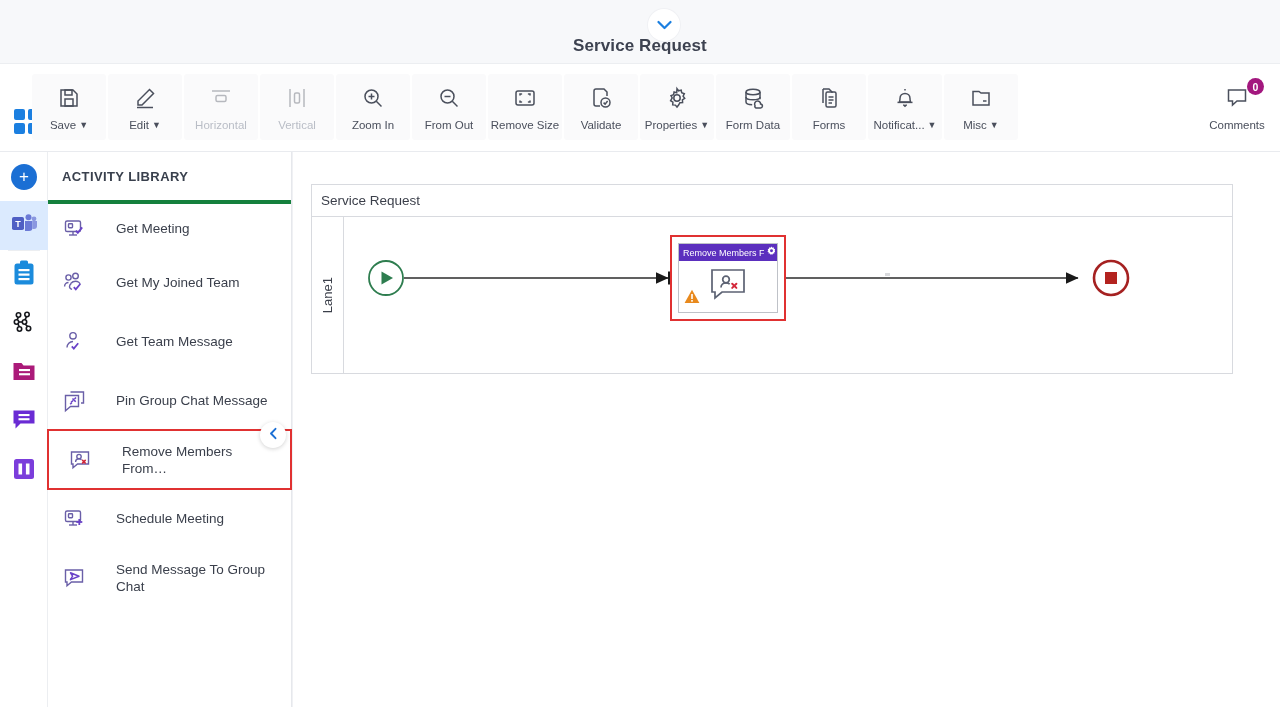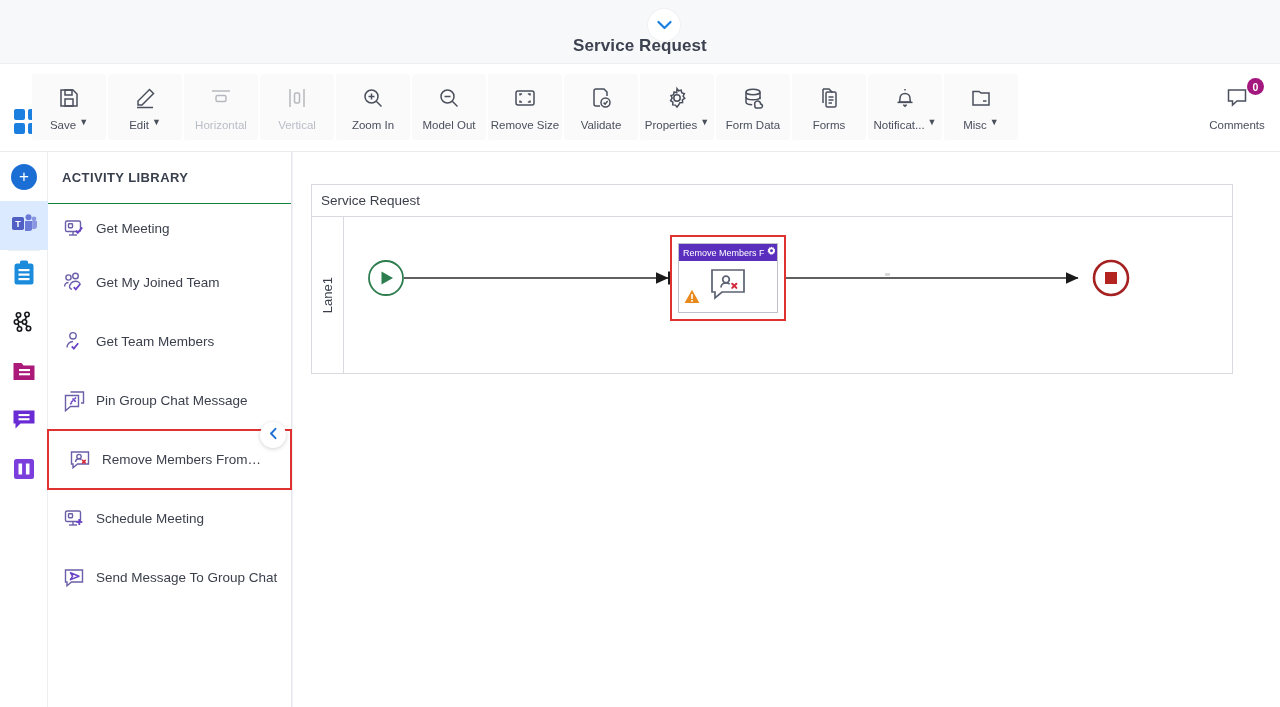--- a/index.html
+++ b/index.html
@@ -50,21 +50,21 @@
     margin-right: 2px;
     cursor: pointer;
     padding-top: 9px;
     position: relative;
   }
   .tb-btn.plain { background: transparent; }
   .tb-icon { height: 30px; display: flex; align-items: center; justify-content: center; }
   .tb-label {
     margin-top: 6px;
     font-size: 11.5px; color: #4a4f5c; white-space: nowrap;
-    display: flex; align-items: flex-start; gap: 3px;
+    display: flex; align-items: flex-end; gap: 3px;
   }
   .tb-btn.disabled .tb-label { color: #b9bdc6; }
   .tb-btn.disabled .tb-icon { opacity: .38; }
   .caret { font-size: 9px; line-height: 1; position: relative; top: -1px; }
   .tb-spacer { flex: 1 1 auto; }
   .comments-btn { width: 86px; background: transparent; margin-right: 0; }
   .badge {
     position: absolute; right: 16px; top: 4px;
     min-width: 17px; height: 17px; border-radius: 9px;
     background: #a3177e; color: #fff;
@@ -102,35 +102,35 @@
   }
 
   
   .panel {
     position: absolute; left: 48px; top: 152px; width: 244px; height: 555px;
     background: #ffffff; border-right: 1px solid #e6e8ec;
   }
   .panel-head {
     height: 52px; display: flex; align-items: center; padding-left: 14px;
     font-size: 13px; font-weight: bold; color: #39404d; letter-spacing: .4px;
-    border-bottom: 1px solid #15803d;
+    border-bottom: 4px solid #15803d;
   }
   .panel-search {
     height: 47px; display: flex; align-items: center; gap: 11px; padding-left: 14px;
     border-bottom: 1px solid #eceef1;
   }
   .panel-search input {
     border: 0; outline: 0; font-size: 13.5px; color: #3b3f4a;
     background: transparent; width: 170px;
     font-family: "Liberation Sans", sans-serif;
   }
   .panel-search input::placeholder { color: #a9adb6; }
   .panel-list { position: relative; }
   .act-item {
-    display: flex; align-items: center; gap: 8px;
+    display: flex; align-items: center; gap: 28px;
     padding: 0 10px 0 14px; min-height: 49px;
     cursor: pointer; position: relative;
   }
   .act-item.two-line { min-height: 59px; }
   .act-icon { width: 26px; min-width: 26px; display: flex; align-items: center; justify-content: center; }
   .act-label { font-size: 13.5px; color: #3b404c; line-height: 17px; }
   .act-item.selected { outline: 2px solid #e03131; outline-offset: -1px; padding-left: 20px; }
 
   .panel-collapse {
     position: absolute; left: 212px; top: 270px;
@@ -284,21 +284,21 @@
     </div>
 
     <div class="tb-btn">
       <div class="tb-icon">
         <svg width="24" height="24" viewBox="0 0 24 24" fill="none" stroke="#4a4f5c" stroke-width="1.5">
           <circle cx="10.5" cy="10.5" r="6.5"></circle>
             <line x1="15.3" y1="15.3" x2="20.5" y2="20.5"></line>
           <line x1="7.5" y1="10.5" x2="13.5" y2="10.5"></line>
         </svg>
       </div>
-      <div class="tb-label">Model Out</div>
+      <div class="tb-label">From Out</div>
     </div>
 
 
     <div class="tb-btn">
       <div class="tb-icon">
         <svg width="24" height="24" viewBox="0 0 24 24" fill="none" stroke="#4a4f5c" stroke-width="1.5">
           <rect x="3" y="5" width="18" height="14" rx="2"></rect>
           <polyline points="7,9 7,8 8.5,8" stroke-linecap="round"></polyline>
             <polyline points="17,9 17,8 15.5,8" stroke-linecap="round"></polyline>
           <polyline points="7,15 7,16 8.5,16" stroke-linecap="round"></polyline>
@@ -510,21 +510,21 @@
 
 
       <div class="act-item two-line">
         <span class="act-icon">
           <svg width="24" height="24" viewBox="0 0 24 24" fill="none" stroke="#6a5fa8" stroke-width="1.4">
             <circle cx="10" cy="5.8" r="3.2"></circle>
               <path d="M4 17.5c0-3.4 2.7-6 6-6"></path>
             <polyline points="8.8,16.4 10.8,18.6 15.2,13.2" stroke="#6a42c8" stroke-width="1.8"></polyline>
           </svg>
         </span>
-        <span class="act-label">Get Team Members</span>
+        <span class="act-label">Get Team Message</span>
       </div>
 
       <div class="act-item two-line">
         <span class="act-icon">
           <svg width="24" height="24" viewBox="0 0 24 24" fill="none" stroke="#6a5fa8" stroke-width="1.4">
             <path d="M7.5 3h13v11h-2.5"></path>
             <path d="M2.5 6.5h13v11h-8l-5 4.2v-4.2h0z"></path>
             <path d="M9.5 9.5l3.2 3.2M8 13.5l2-2M11.5 10l1.5-1.5" stroke="#6a42c8" stroke-width="1.6"></path>
             <path d="M7.2 15.3l1.6-1.6" stroke="#6a42c8" stroke-width="1.6"></path>
           </svg>

